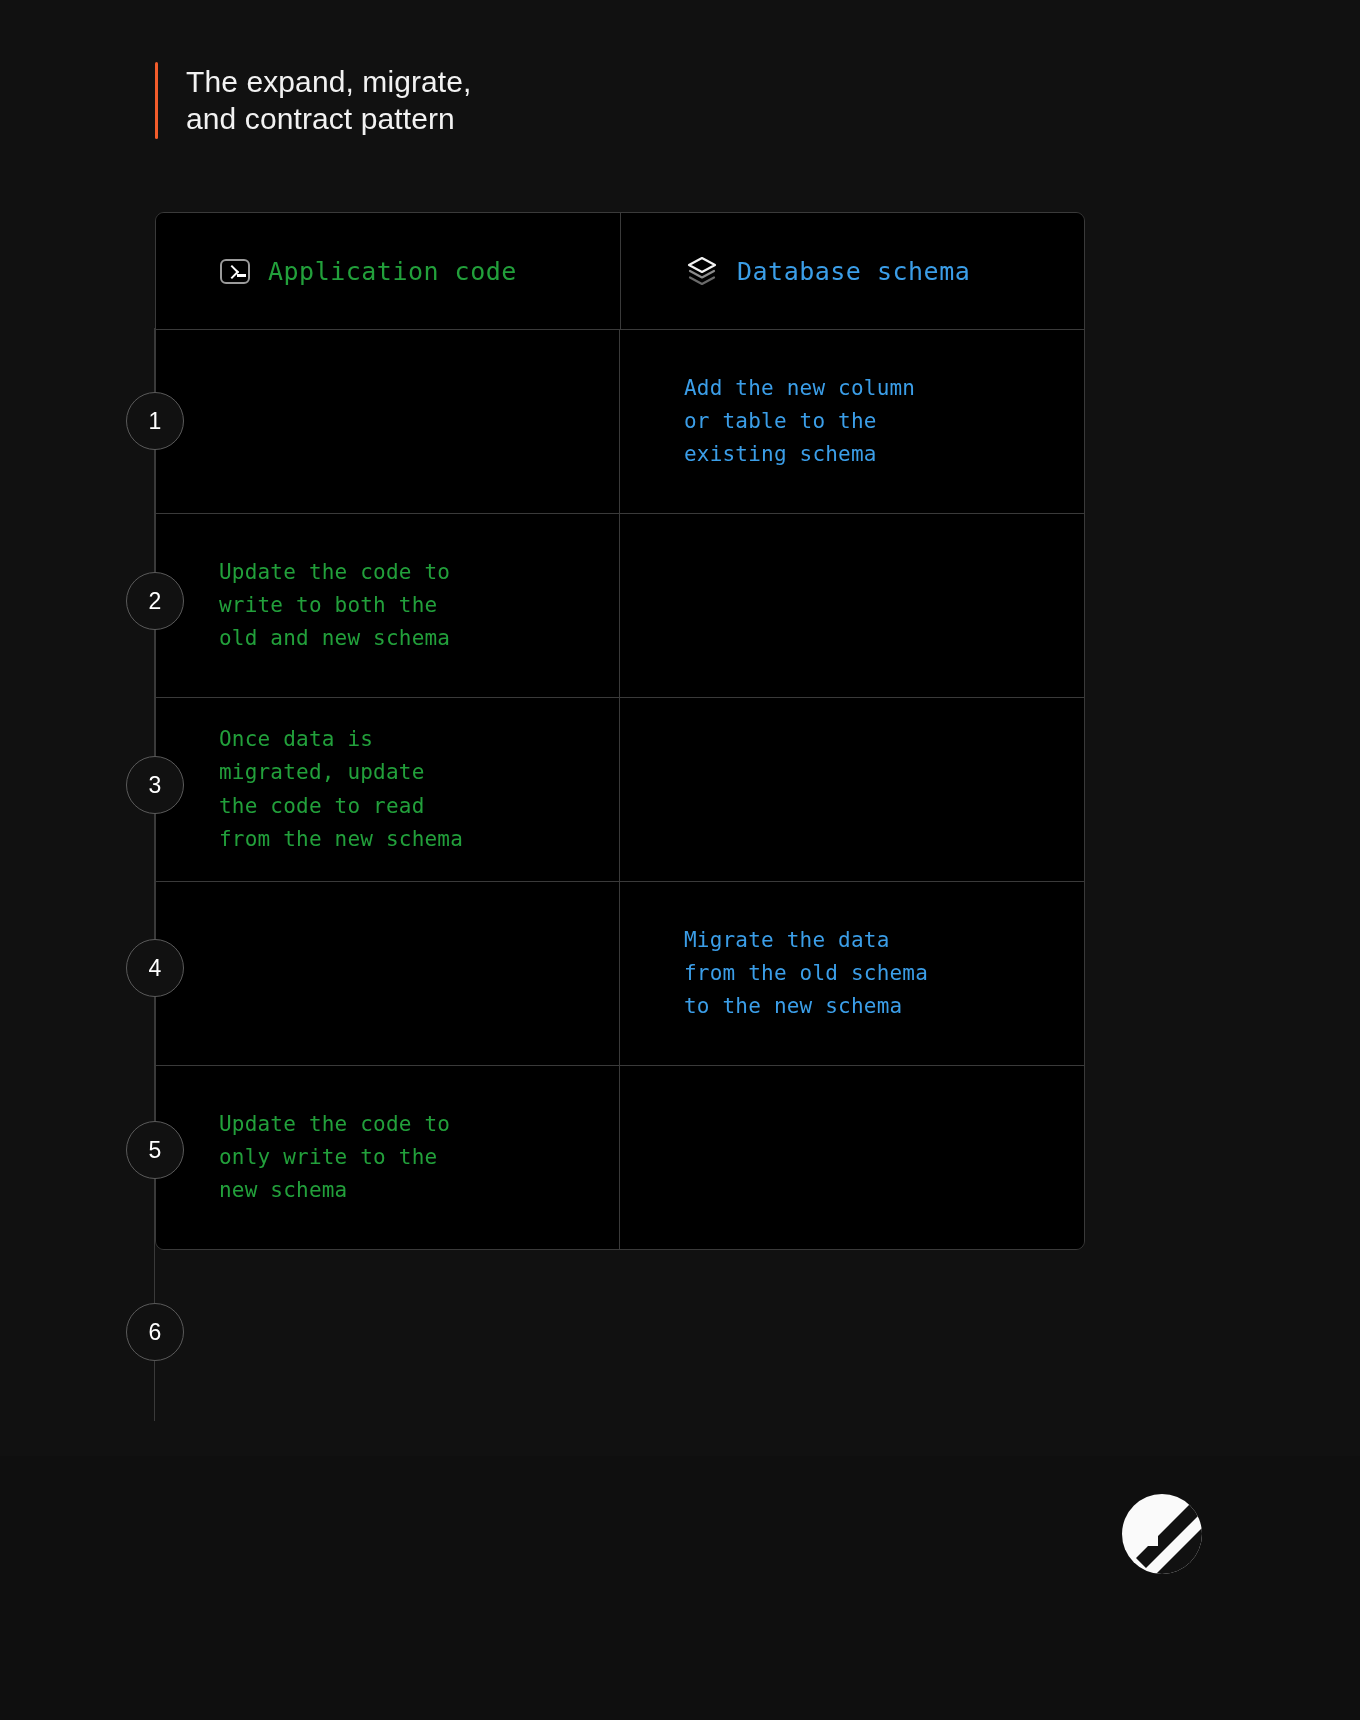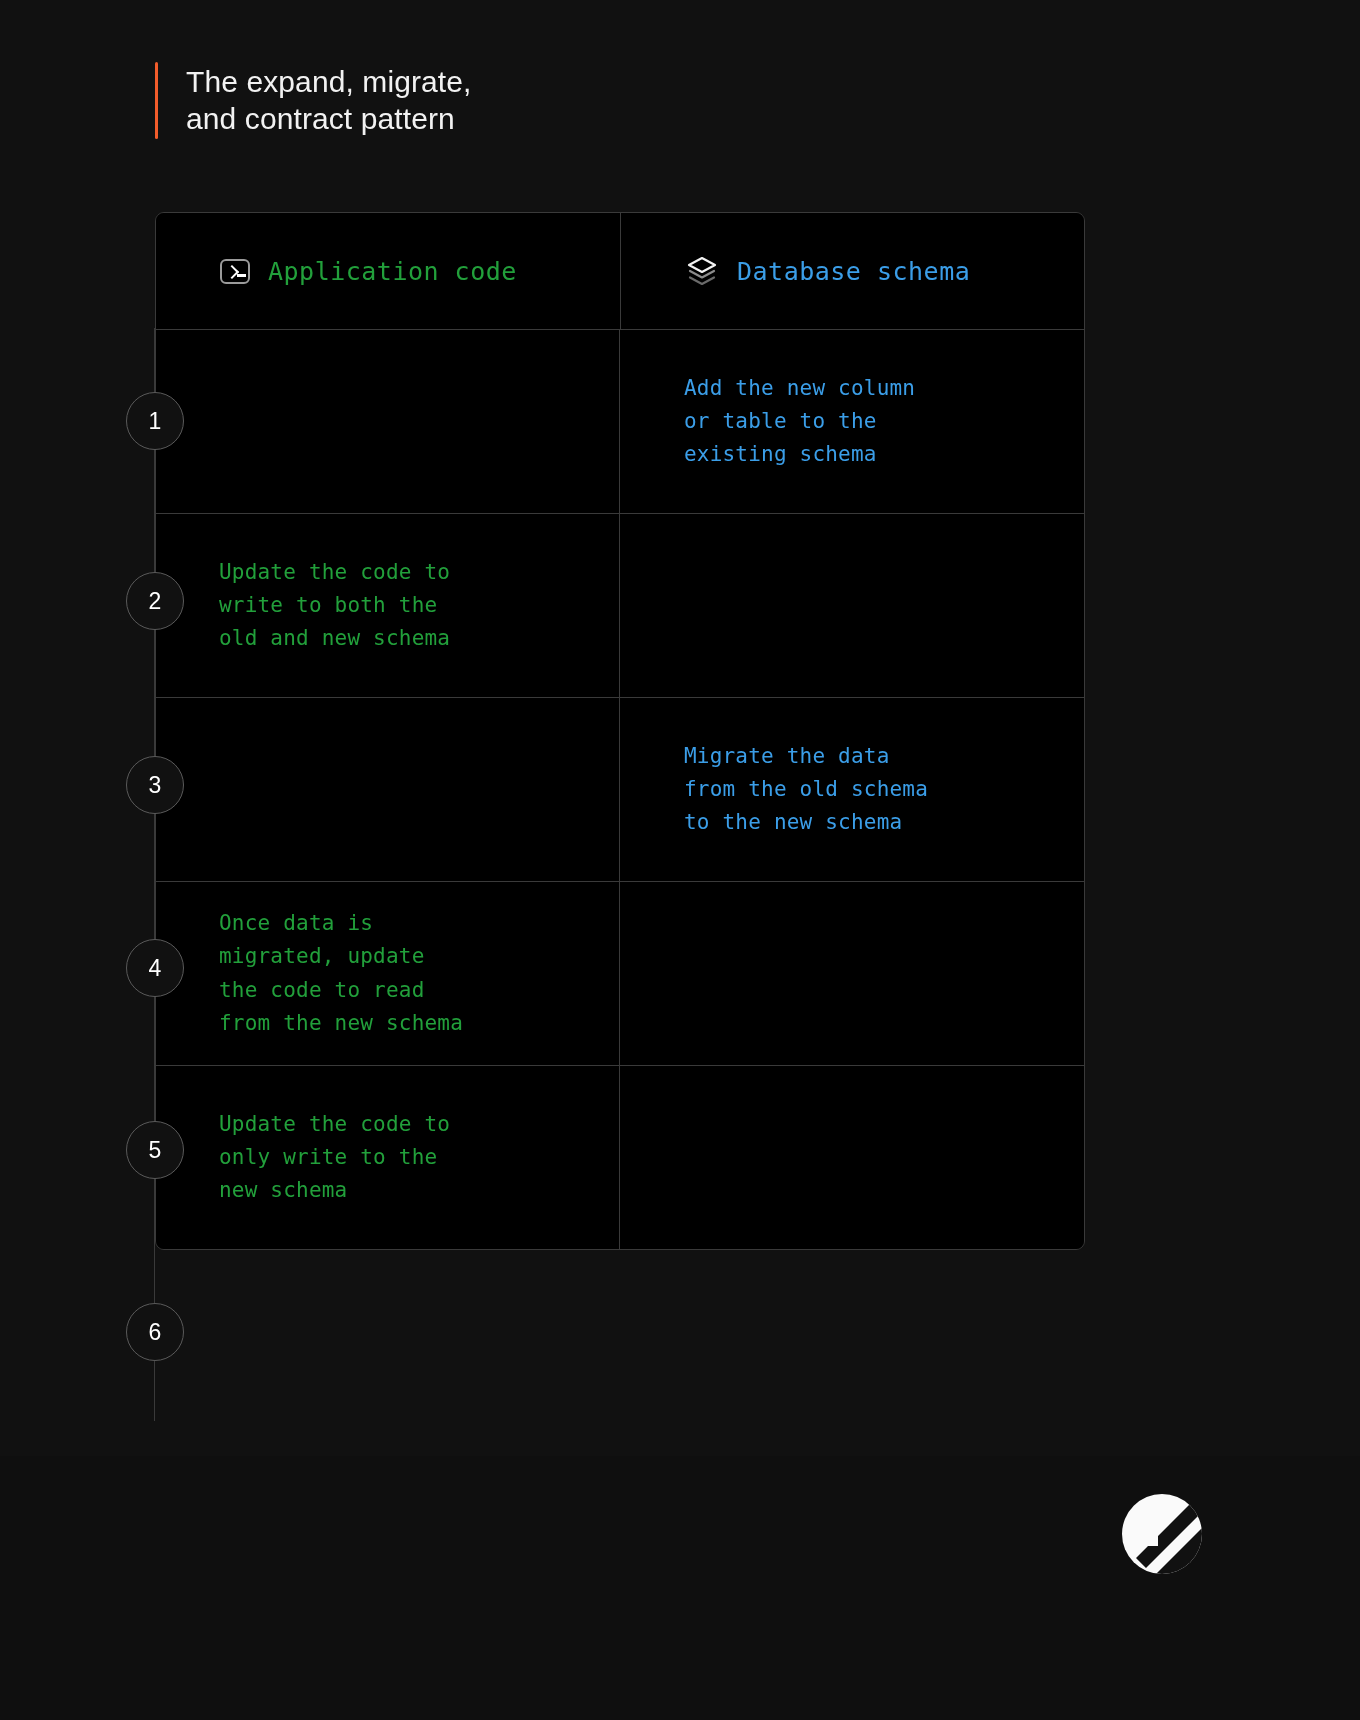--- a/index.html
+++ b/index.html
@@ -220,38 +220,38 @@
 write to both the
 old and new schema</div>
       </div>
       <div class="tcell">
         <div class="cell-text blue"></div>
       </div>
     </div>
 
     <div class="trow body-row">
       <div class="tcell left">
-        <div class="cell-text green"></div>
-      </div>
-      <div class="tcell">
-        <div class="cell-text blue">Migrate the data
-from the old schema
-to the new schema</div>
-      </div>
-    </div>
-
-    <div class="trow body-row">
-      <div class="tcell left">
         <div class="cell-text green">Once data is
 migrated, update
 the code to read
 from the new schema</div>
       </div>
       <div class="tcell">
         <div class="cell-text blue"></div>
+      </div>
+    </div>
+
+    <div class="trow body-row">
+      <div class="tcell left">
+        <div class="cell-text green"></div>
+      </div>
+      <div class="tcell">
+        <div class="cell-text blue">Migrate the data
+from the old schema
+to the new schema</div>
       </div>
     </div>
 
     <div class="trow body-row">
       <div class="tcell left">
         <div class="cell-text green">Update the code to
 only write to the
 new schema</div>
       </div>
       <div class="tcell">

